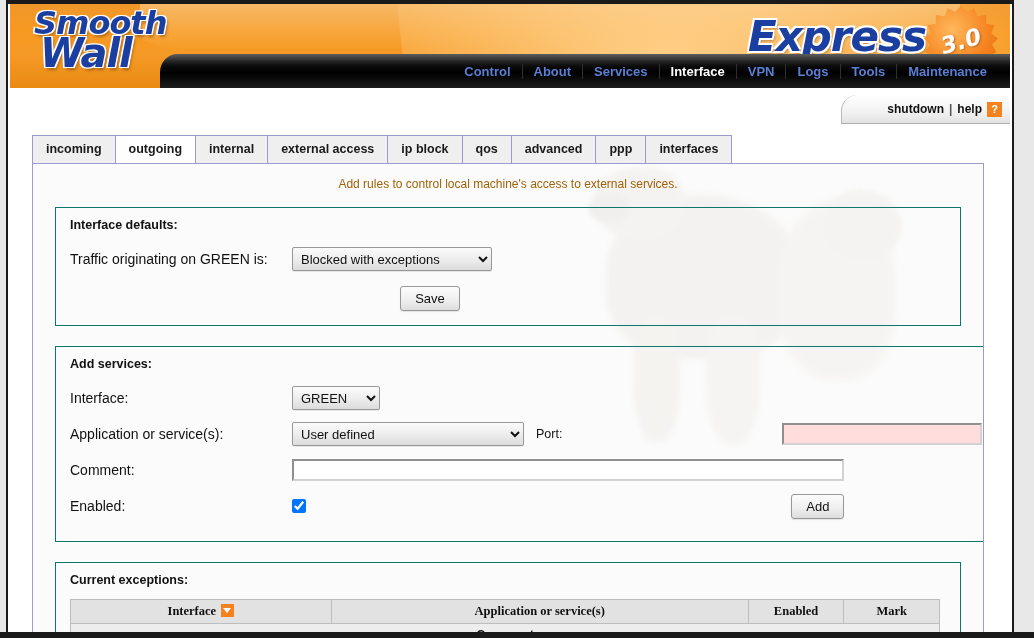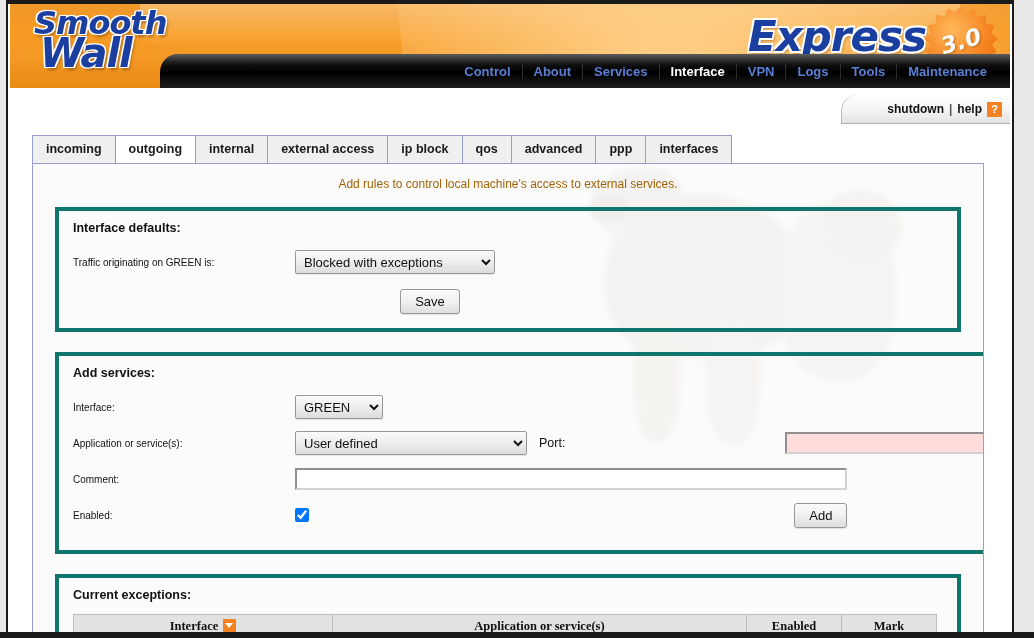--- a/index.html
+++ b/index.html
@@ -327,39 +327,39 @@
     text-align: center;
     font-size: 12px;
     color: #a16207;
     padding: 13px 0 16px 0;
     z-index: 2;
   }
 
   fieldset.box {
     position: relative;
     margin: 0 22px 20px 22px;
-    border: 4px solid #0f766e;
+    border: 1px solid #0f766e;
     background: transparent;
     padding: 10px 20px 14px 14px;
     z-index: 2;
   }
   .box-title {
     font-size: 12.5px;
     font-weight: bold;
     color: #111111;
     margin-bottom: 12px;
   }
   .row {
     display: flex;
     align-items: center;
     min-height: 30px;
     margin-bottom: 6px;
   }
   .lbl {
-    font-size: 10px;
+    font-size: 14px;
     color: #111111;
     width: 222px;
     flex: 0 0 222px;
   }
 
   
   select.sel {
     font-family: "Liberation Sans", sans-serif;
     font-size: 13px;
     color: #111111;

